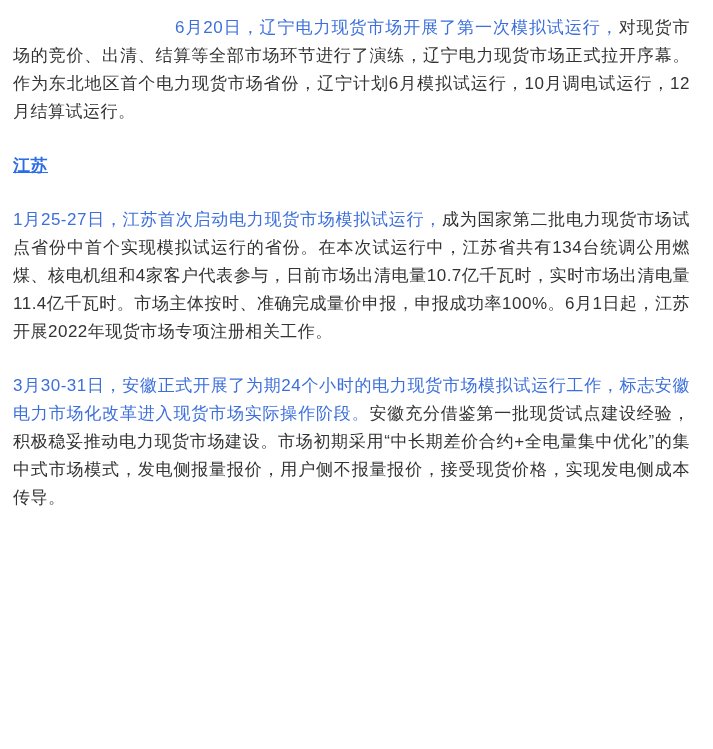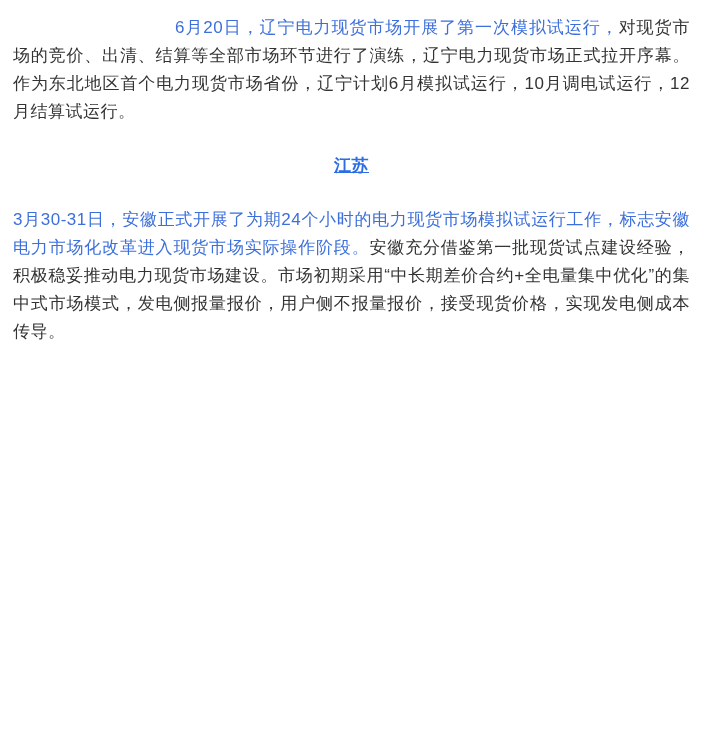--- a/index.html
+++ b/index.html
@@ -23,27 +23,28 @@
   p.para{
     margin:0 0 26px 0;
     text-align:justify;
     letter-spacing:0.5px;
   }
   p.indent-first{text-indent:162px;}
   .hl{color:var(--hl);}
   .normal{color:var(--body-text);}
   .section-heading{
     margin:0 0 26px 0;
-    text-align:center;
+    text-align:left;
     font-weight:bold;
     color:var(--heading);
     letter-spacing:0.5px;
     text-decoration:underline;
   }
 </style>
 </head>
 <body>
 
 <main class="article">
     <p class="para indent-first"><span class="hl">6月20日，辽宁电力现货市场开展了第一次模拟试运行，</span><span class="normal">对现货市场的竞价、出清、结算等全部市场环节进行了演练，辽宁电力现货市场正式拉开序幕。作为东北地区首个电力现货市场省份，辽宁计划6月模拟试运行，10月调电试运行，12月结算试运行。</span></p>
     <div class="section-heading">江苏</div>
+    <p class="para"><span class="hl">1月25-27日，江苏首次启动电力现货市场模拟试运行，</span><span class="normal">成为国家第二批电力现货市场试点省份中首个实现模拟试运行的省份。在本次试运行中，江苏省共有134台统调公用燃煤、核电机组和4家客户代表参与，日前市场出清电量10.7亿千瓦时，实时市场出清电量11.4亿千瓦时。市场主体按时、准确完成量价申报，申报成功率100%。6月1日起，江苏开展2022年现货市场专项注册相关工作。</span></p>
     <p class="para"><span class="hl">3月30-31日，安徽正式开展了为期24个小时的电力现货市场模拟试运行工作，标志安徽电力市场化改革进入现货市场实际操作阶段。</span><span class="normal">安徽充分借鉴第一批现货试点建设经验，积极稳妥推动电力现货市场建设。市场初期采用“中长期差价合约+全电量集中优化”的集中式市场模式，发电侧报量报价，用户侧不报量报价，接受现货价格，实现发电侧成本传导。</span></p>
   </main>
 
 </body></html>

